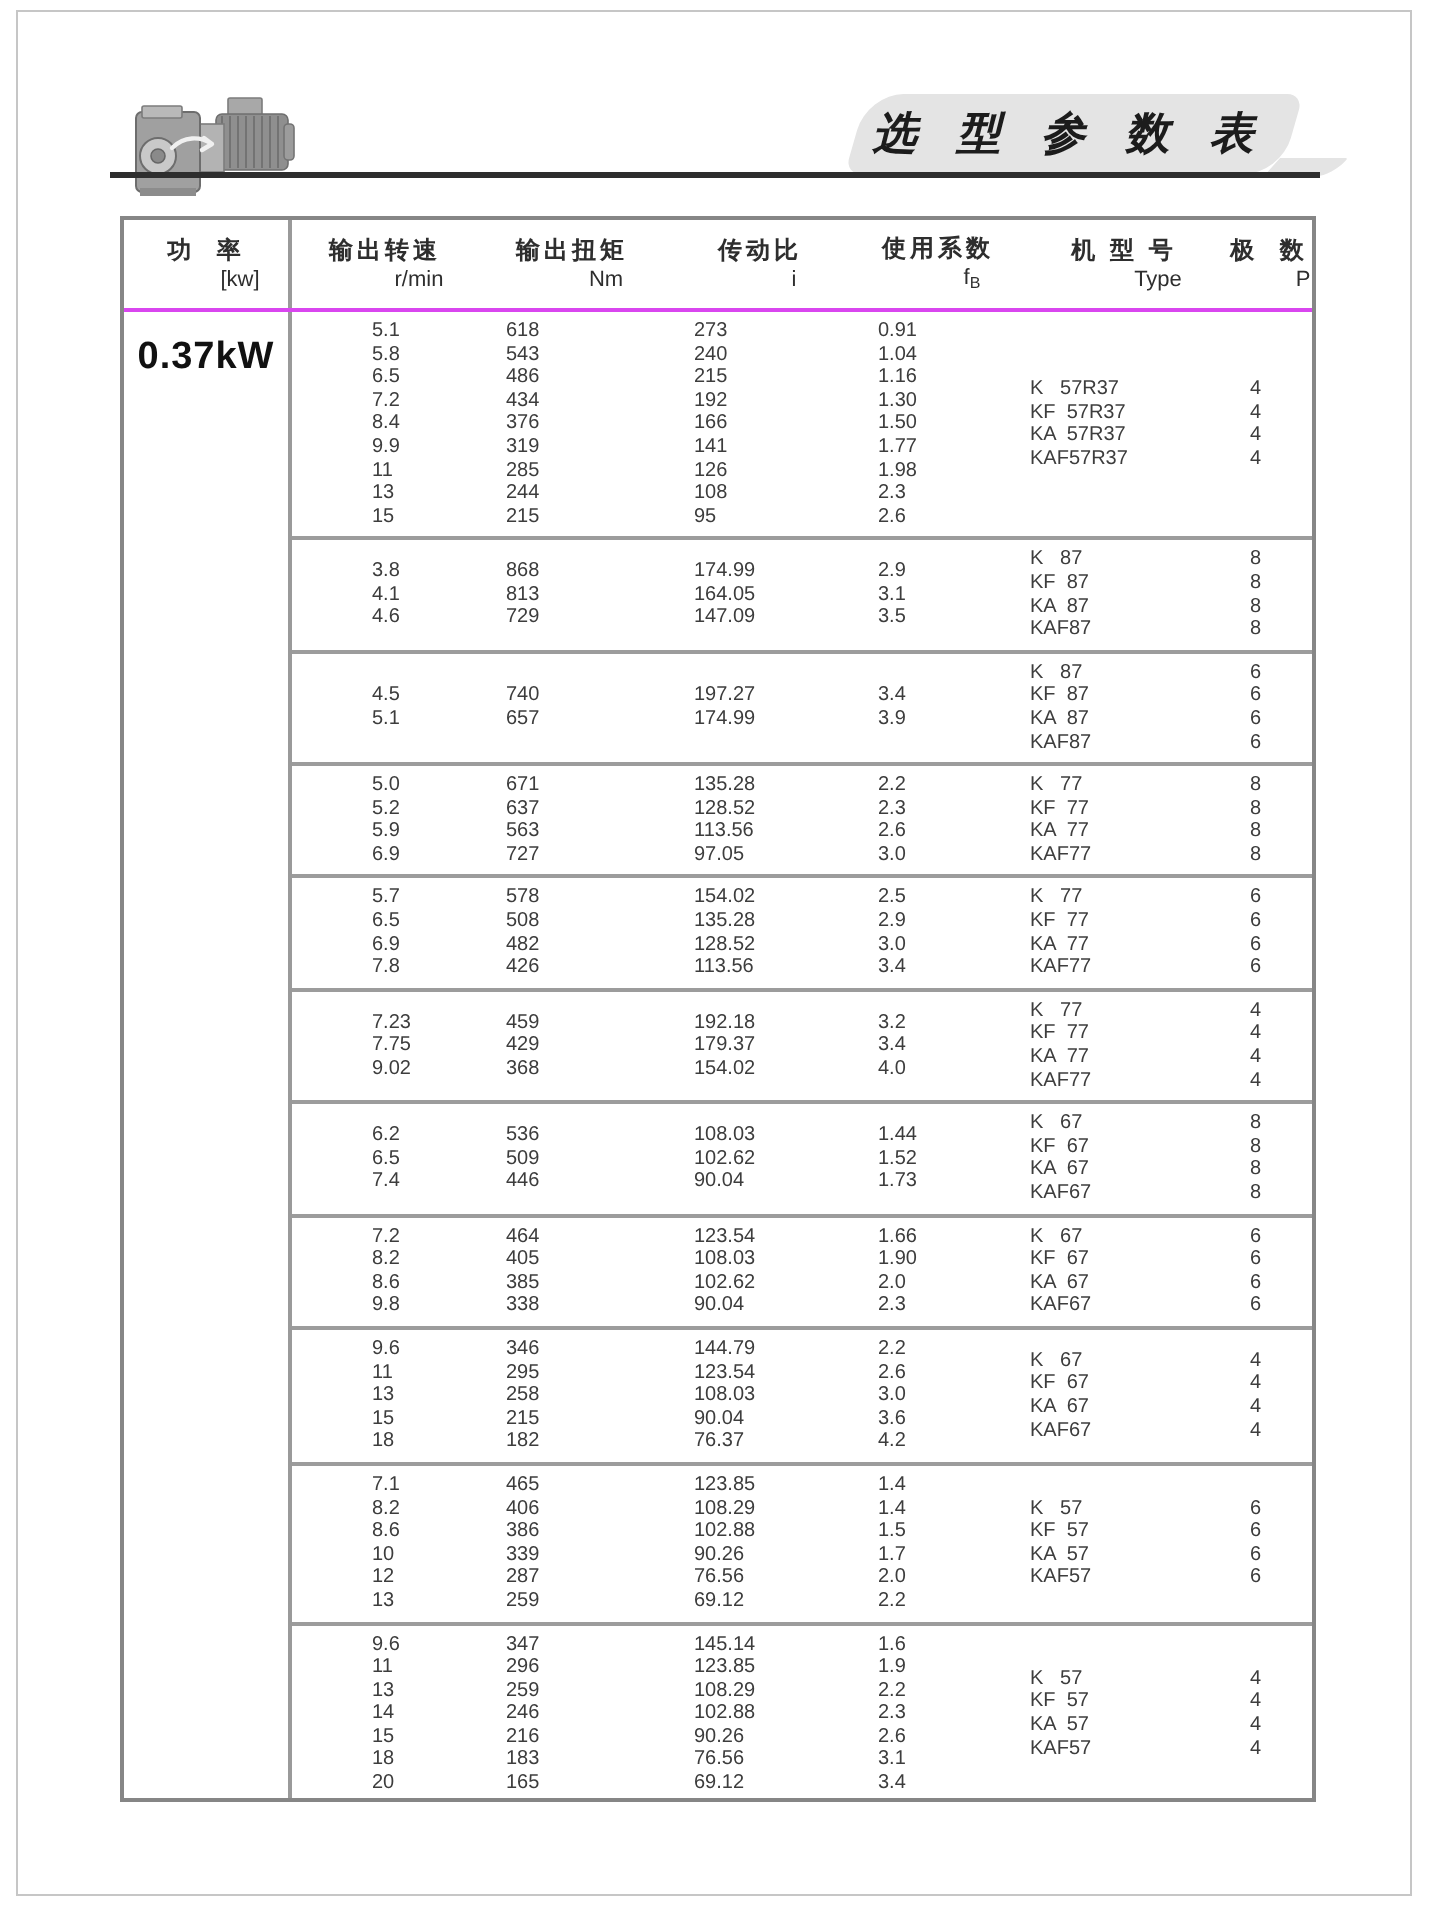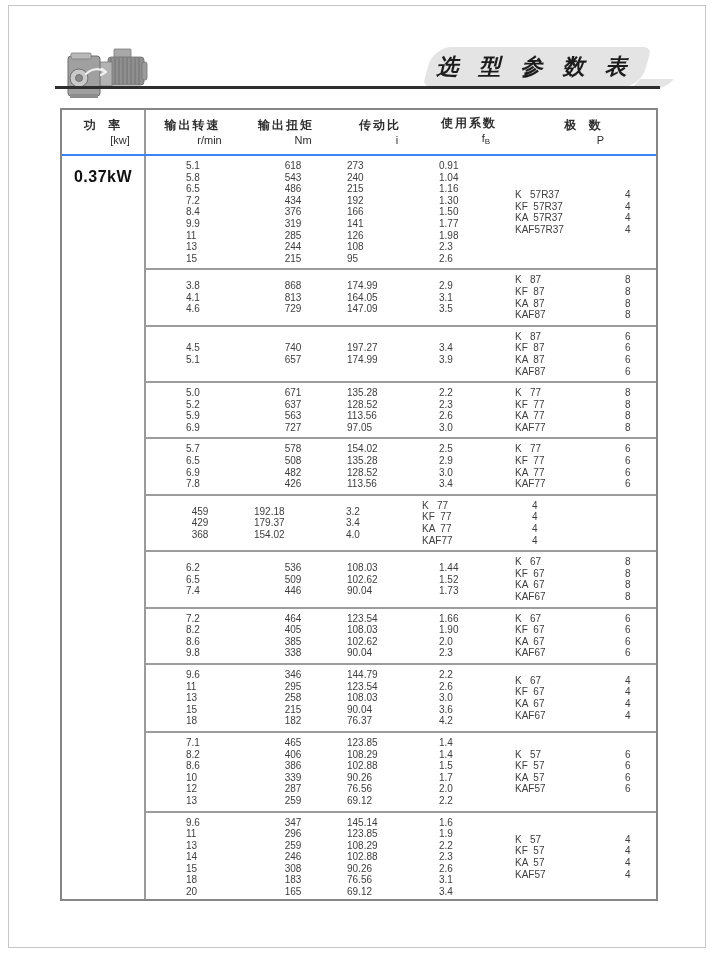--- a/index.html
+++ b/index.html
@@ -38,44 +38,44 @@
   }
 
   
   .sel-table {
     position:absolute; left:60px; top:108px; width:598px; height:793px;
     border:2px solid #868686; box-sizing:border-box;
     display:flex; flex-direction:column;
   }
   .t-header {
     height:44px; flex:0 0 44px; display:flex;
-    border-bottom:2px solid #3b82f6;
+    border-bottom:2px solid #d946ef;
   }
   .h-cell {
     display:flex; flex-direction:column; align-items:center; justify-content:center;
     box-sizing:border-box;
   }
   .h-cn { font-size:12px; font-weight:bold; letter-spacing:2px; color:#2e2e2e; line-height:16px; white-space:pre;}
   .h-unit { font-size:11px; color:#2e2e2e; line-height:14px;margin-left:34px; }
   .sub { font-size:8px; vertical-align:-2px; }
 
   .h-power { width:84px; flex:0 0 84px; border-right:2px solid #9a9a9a; }
   .w-speed  { width:93px;  flex:0 0 93px; }
-  .w-torque { width:94px;  flex:0 0 94px;text-align:center; }
+  .w-torque { width:94px;  flex:0 0 94px; }
   .w-ratio  { width:94px;  flex:0 0 94px; }
   .w-factor { width:84px;  flex:0 0 84px; }
   .w-type   { width:102px; flex:0 0 102px; }
   .w-pole   { flex:1; }
 
   .t-body { flex:1; display:flex; min-height:0; }
   .power-col {
     width:84px; flex:0 0 84px; border-right:2px solid #9a9a9a;
     box-sizing:border-box; text-align:center; padding-top:12px;
   }
-  .power-label { font-size:16px; font-weight:bold; color:#111; letter-spacing:0.5px; }
+  .power-label { font-size:19px; font-weight:bold; color:#111; letter-spacing:0.5px; }
 
   .groups-col { flex:1; display:flex; flex-direction:column; min-height:0; }
   .group { display:flex; padding:4px 0; }
   .group:last-child { flex:1; }
   .group-sep { height:2px; flex:0 0 2px; background:#9c9c9c; }
 
   .gcol { display:flex; flex-direction:column; justify-content:center; box-sizing:border-box; }
   .ln { height:11.6px; line-height:11.6px; font-size:10px; color:#3d3d3d; white-space:pre; }
 
   .c-speed  { padding-left:40px; }
@@ -129,20 +129,24 @@
       <div class="h-unit">Nm</div>
     </div>
     <div class="h-cell w-ratio">
       <div class="h-cn">传动比</div>
       <div class="h-unit">i</div>
     </div>
     <div class="h-cell w-factor">
       <div class="h-cn">使用系数</div>
       <div class="h-unit"><span>f</span><span class="sub">B</span></div>
     </div>
+    <div class="h-cell w-type">
+      <div class="h-cn">机 型 号</div>
+      <div class="h-unit">Type</div>
+    </div>
     <div class="h-cell w-pole">
       <div class="h-cn">极  数</div>
       <div class="h-unit">P</div>
     </div>
   </div>
 
   <div class="t-body">
     <div class="power-col">
       <div class="power-label">0.37kW</div>
     </div>
@@ -344,20 +348,25 @@
           </div>
     <div class="gcol w-pole c-pole">
             <div class="ln">6</div>
             <div class="ln">6</div>
             <div class="ln">6</div>
             <div class="ln">6</div>
           </div>
   </div>
 <div class="group-sep"></div>
   <div class="group">
+    <div class="gcol w-speed c-speed">
+            <div class="ln">7.23</div>
+            <div class="ln">7.75</div>
+            <div class="ln">9.02</div>
+          </div>
     <div class="gcol w-torque c-torque">
             <div class="ln">459</div>
             <div class="ln">429</div>
             <div class="ln">368</div>
           </div>
     <div class="gcol w-ratio c-ratio">
             <div class="ln">192.18</div>
             <div class="ln">179.37</div>
             <div class="ln">154.02</div>
           </div>
@@ -552,21 +561,21 @@
             <div class="ln">14</div>
             <div class="ln">15</div>
             <div class="ln">18</div>
             <div class="ln">20</div>
           </div>
     <div class="gcol w-torque c-torque">
             <div class="ln">347</div>
             <div class="ln">296</div>
             <div class="ln">259</div>
             <div class="ln">246</div>
-            <div class="ln">308</div>
+            <div class="ln">216</div>
             <div class="ln">183</div>
             <div class="ln">165</div>
           </div>
     <div class="gcol w-ratio c-ratio">
             <div class="ln">145.14</div>
             <div class="ln">123.85</div>
             <div class="ln">108.29</div>
             <div class="ln">102.88</div>
             <div class="ln">90.26</div>
             <div class="ln">76.56</div>

